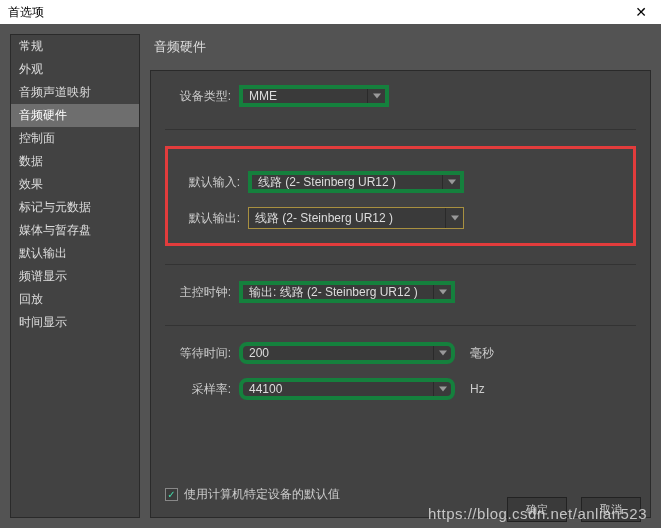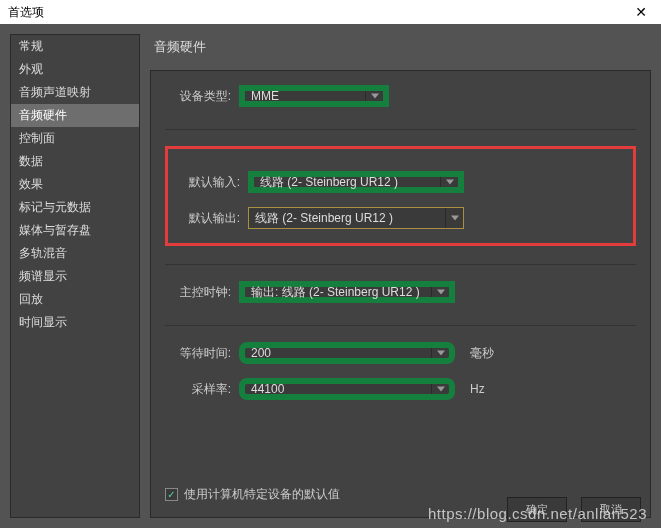--- a/index.html
+++ b/index.html
@@ -8,21 +8,21 @@
 .close-x { font-size: 14px; cursor: pointer; padding: 0 6px; }
 .content { display: flex; padding: 10px; gap: 10px; height: calc(100% - 24px); }
 .sidebar { width: 130px; background: #424242; border: 1px solid #2a2a2a; }
 .sidebar-item { font-size: 12px; color: #ddd; padding: 3px 8px; cursor: pointer; }
 .sidebar-item.selected { background: #6e6e6e; color: #fff; }
 .main { flex: 1; display: flex; flex-direction: column; }
 .section-title { font-size: 13px; color: #ddd; margin: 4px 0 14px 4px; }
 .form-area { background: #424242; border: 1px solid #2a2a2a; padding: 14px 14px 14px 14px; flex: 1; display: flex; flex-direction: column; }
 .row { display: flex; align-items: center; margin-bottom: 14px; font-size: 12px; color: #ccc; }
 .row-label { width: 66px; text-align: right; margin-right: 8px; }
-.select { background: #3a3a3a; border: 6px solid #15803d; color: #ddd; font-size: 12px; height: 22px; display: flex; align-items: center; padding: 0 6px; position: relative; }
+.select { background: #3a3a3a; border: 4px solid #15803d; color: #ddd; font-size: 12px; height: 22px; display: flex; align-items: center; padding: 0 6px; position: relative; }
 .select .arrow { position: absolute; right: 4px; top: 50%; transform: translateY(-50%); width: 0; height: 0; border-left: 4px solid transparent; border-right: 4px solid transparent; border-top: 5px solid #999; }
 .select .arrow-box { position: absolute; right: 0; top: 0; bottom: 0; width: 18px; border-left: 1px solid #2a2a2a; }
 .divider { border-top: 1px solid #333; margin: 8px 0 16px 0; }
 .highlight-box { border: 3px solid #e23c3c; padding: 22px 6px 0 6px; margin-bottom: 10px; }
 .unit { margin-left: 15px; font-size: 12px; color: #ccc; }
 .spacer { flex: 1; }
 .checkbox-row { display: flex; align-items: center; font-size: 12px; color: #ccc; margin-top: 8px; }
 .checkbox { width: 13px; height: 13px; border: 1px solid #888; background: #3a3a3a; margin-right: 6px; display: flex; align-items: center; justify-content: center; color: #4da; font-size: 10px; line-height: 1; }
 .footer-btns { position: absolute; bottom: 6px; right: 20px; display: flex; gap: 14px; }
 .btn { background: #3a3a3a; border: 1px solid #222; color: #ccc; font-size: 11px; padding: 4px 18px; cursor: pointer; }
@@ -43,21 +43,21 @@
   <div class="sidebar">
     <div class="sidebar-item">常规</div>
     <div class="sidebar-item">外观</div>
     <div class="sidebar-item">音频声道映射</div>
     <div class="sidebar-item selected">音频硬件</div>
     <div class="sidebar-item">控制面</div>
     <div class="sidebar-item">数据</div>
     <div class="sidebar-item">效果</div>
     <div class="sidebar-item">标记与元数据</div>
     <div class="sidebar-item">媒体与暂存盘</div>
-    <div class="sidebar-item">多轨混音</div>
+    <div class="sidebar-item">默认输出</div>
     <div class="sidebar-item">频谱显示</div>
     <div class="sidebar-item">回放</div>
     <div class="sidebar-item">时间显示</div>
   </div>
 
   <div class="main">
     <div class="section-title">音频硬件</div>
     <div class="form-area">
 
       <div class="row">

